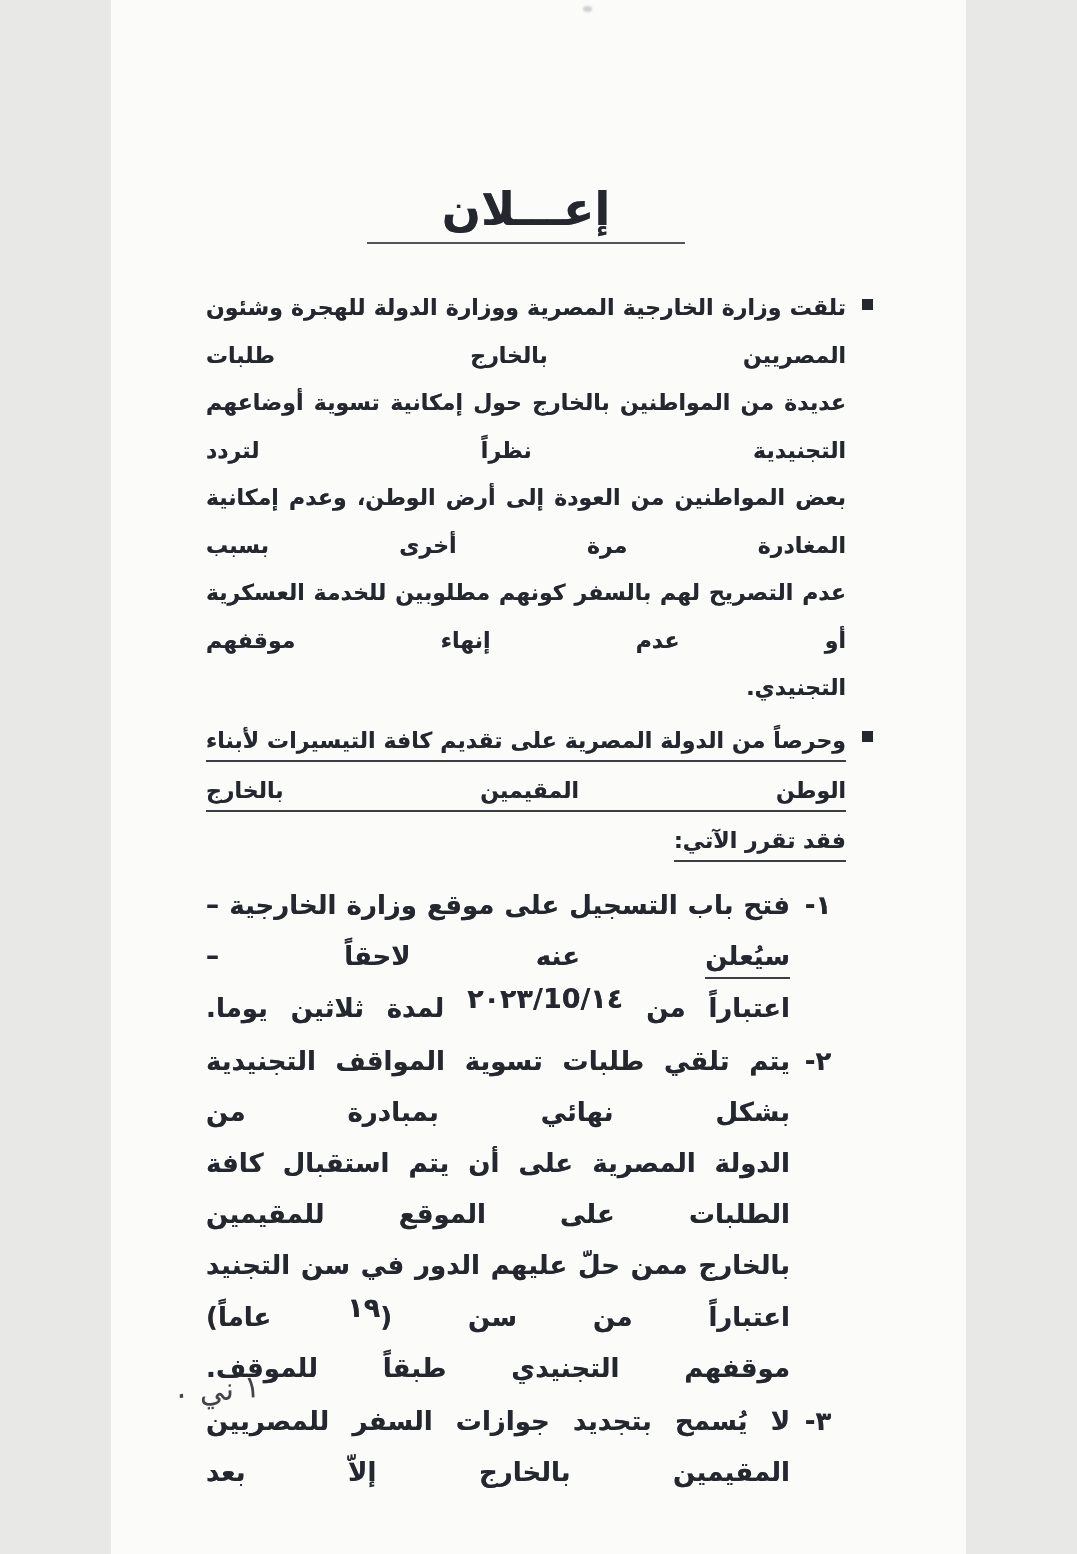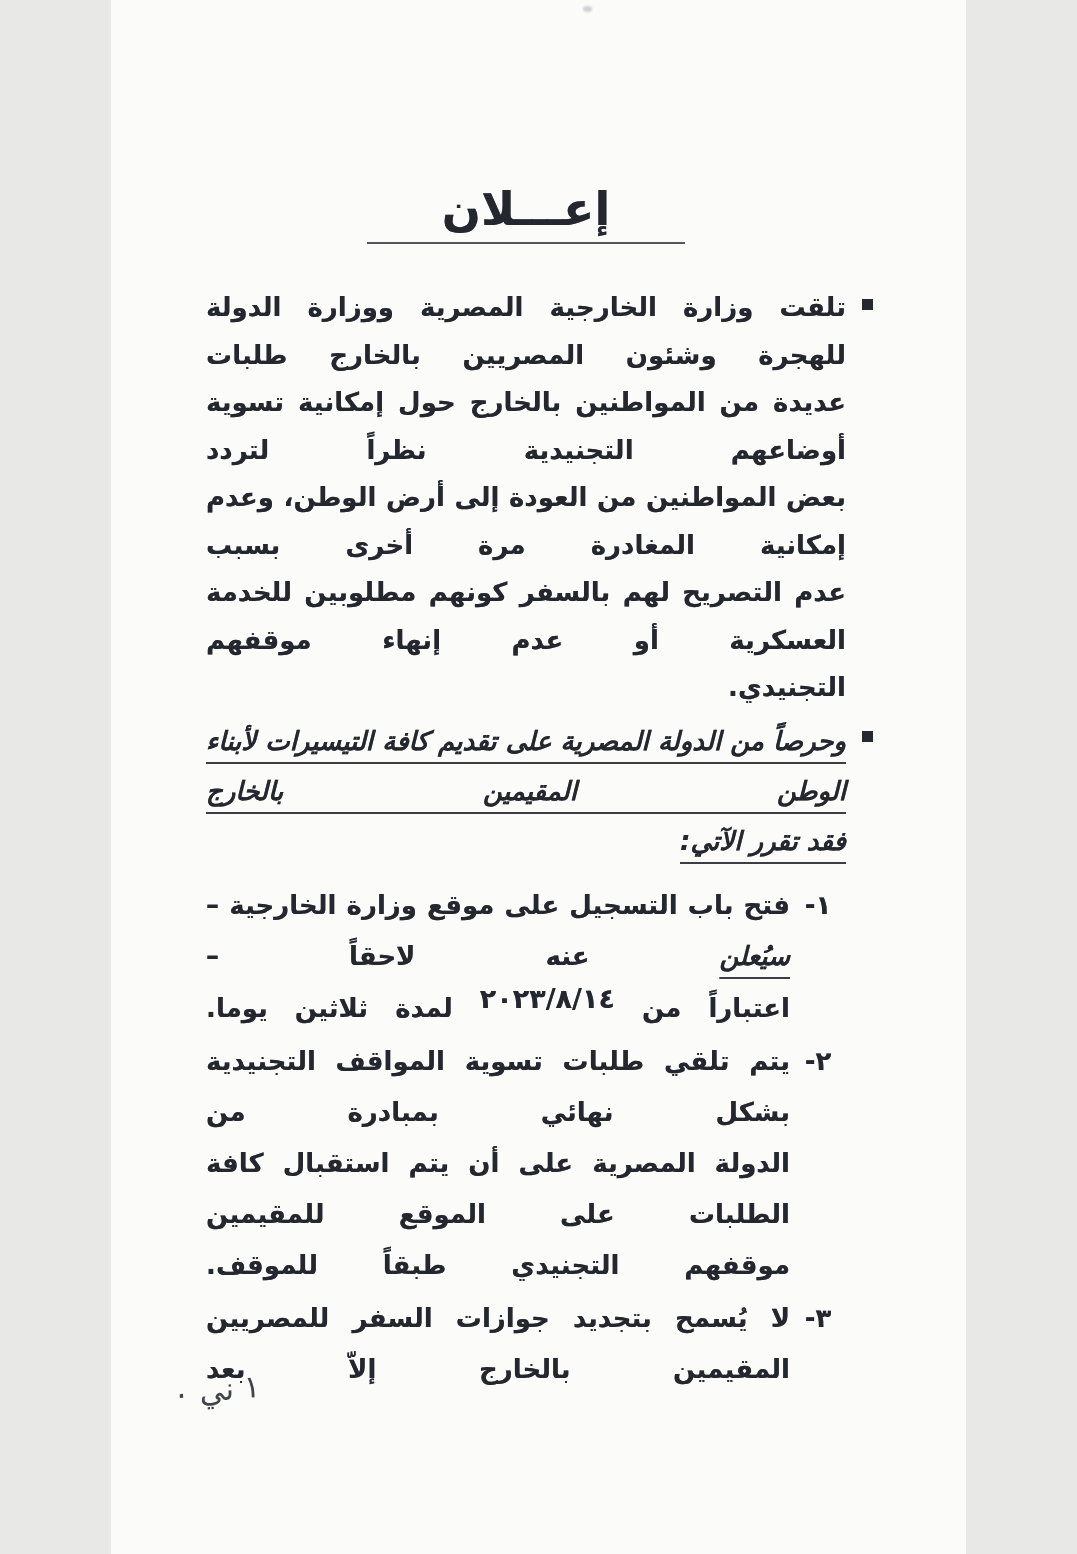--- a/index.html
+++ b/index.html
@@ -14,27 +14,27 @@
     font-weight:bold;
     color:#25272e;
     text-shadow:0 0 .5px rgba(30,32,40,.55);
   }
   .content{padding:178px 120px 0 95px;}
 
   .title-block{text-align:center;margin-bottom:40px;}
   .title{font-size:46px;line-height:62px;display:inline-block;padding:0 6px;}
   .title-underline{height:2px;width:318px;margin:2px auto 0;background:#54565c;}
 
-  .bpara{position:relative;font-size:26px;}
+  .bpara{position:relative;font-size:22px;}
   .bpara .ln{line-height:47.5px;text-align:justify;text-align-last:justify;}
   .bpara.motive{margin-top:4px;}
   .bpara.motive .ln{line-height:50px;}
   .ln.start{text-align:right;text-align-last:right;}
   .ln.center{text-align:center;text-align-last:center;}
-  .ub{text-decoration:underline;text-decoration-thickness:1.5px;text-underline-offset:12px;text-decoration-color:#3c3e44;font-style:italic;}
+  .ub{text-decoration:underline;text-decoration-thickness:1.5px;text-underline-offset:12px;text-decoration-color:#3c3e44;}
   .sq{position:absolute;right:-27px;top:15px;width:11px;height:11px;background:#26282f;}
 
   .list{margin-top:14px;font-size:26px;}
   .item{display:flex;margin-bottom:2px;}
   .item .num{flex:none;width:56px;text-align:center;line-height:51px;}
   .item .ibody{flex:1;min-width:0;}
   .item .ln{line-height:51px;text-align:justify;text-align-last:justify;}
   .raised{position:relative;top:-9px;font-size:27px;letter-spacing:2px;}
 
   .handnote{
@@ -75,29 +75,30 @@
       <div class="ln ub">وحرصاً من الدولة المصرية على تقديم كافة التيسيرات لأبناء الوطن المقيمين بالخارج</div>
       <div class="ln start ub">فقد تقرر الآتي:</div>
     </div>
 
     <div class="list">
 
       <div class="item">
         <div class="num">١-</div>
         <div class="ibody">
           <div class="ln"><span>فتح باب التسجيل على موقع وزارة الخارجية – </span><span class="ub">سيُعلن</span><span> عنه لاحقاً –</span></div>
-          <div class="ln center"><span>اعتباراً من </span><span class="raised">٢٠٢٣/٨/١٤</span><span> لمدة ثلاثين يوما.</span></div>
+          <div class="ln center"><span>اعتباراً من </span><span class="raised">٢٠٢٣/10/١٤</span><span> لمدة ثلاثين يوما.</span></div>
         </div>
       </div>
 
       <div class="item">
         <div class="num">٢-</div>
         <div class="ibody">
           <div class="ln">يتم تلقي طلبات تسوية المواقف التجنيدية بشكل نهائي بمبادرة من</div>
           <div class="ln">الدولة المصرية على أن يتم استقبال كافة الطلبات على الموقع للمقيمين</div>
+          <div class="ln"><span>بالخارج ممن حلّ عليهم الدور في سن التجنيد اعتباراً من سن (</span><span class="raised">١٩</span><span> عاماً)</span></div>
           <div class="ln center">موقفهم التجنيدي طبقاً للموقف.</div>
         </div>
       </div>
 
       <div class="item">
         <div class="num">٣-</div>
         <div class="ibody">
           <div class="ln">لا يُسمح بتجديد جوازات السفر للمصريين المقيمين بالخارج إلاّ بعد</div>
 
         </div>

